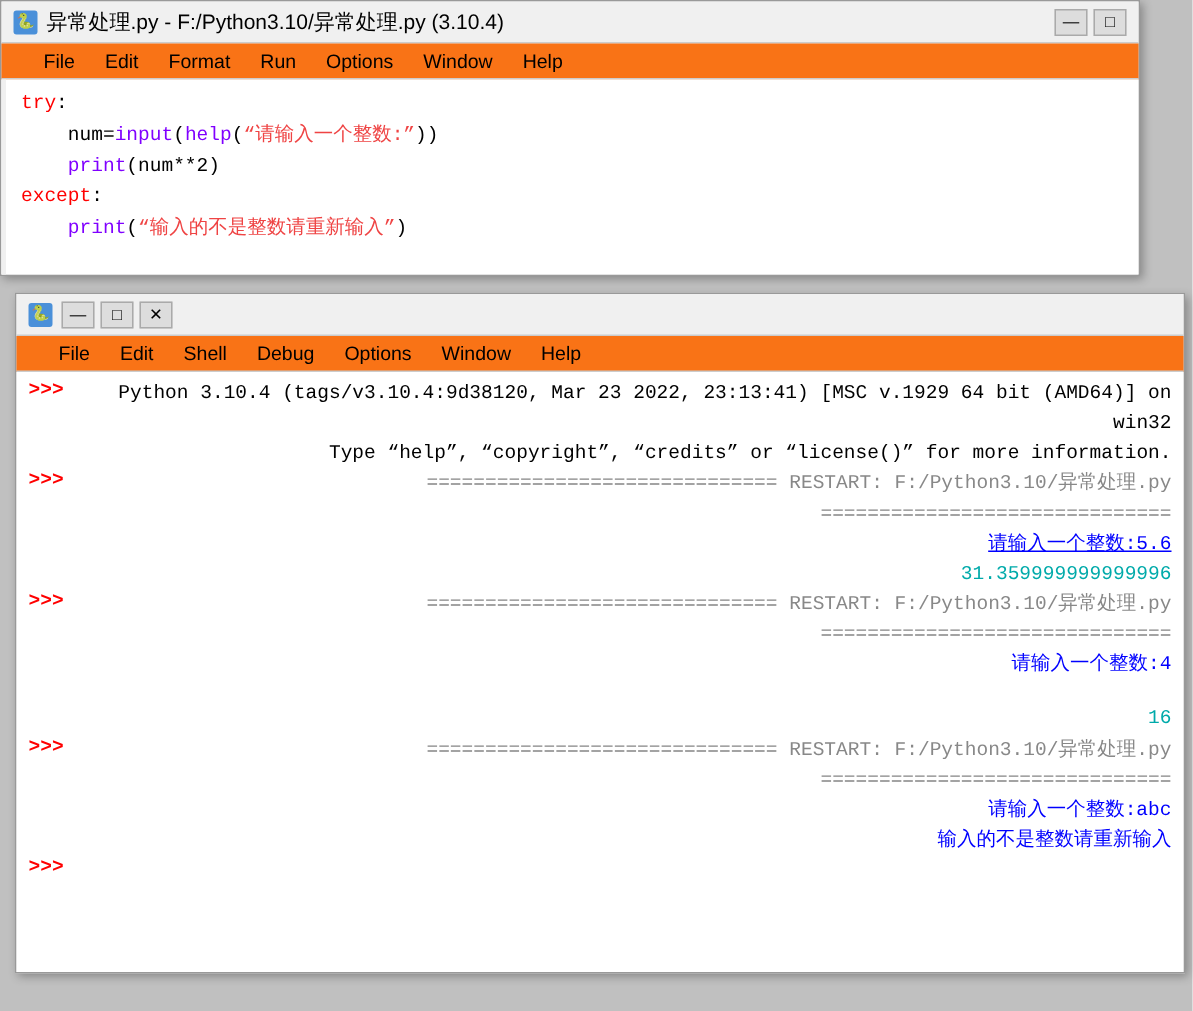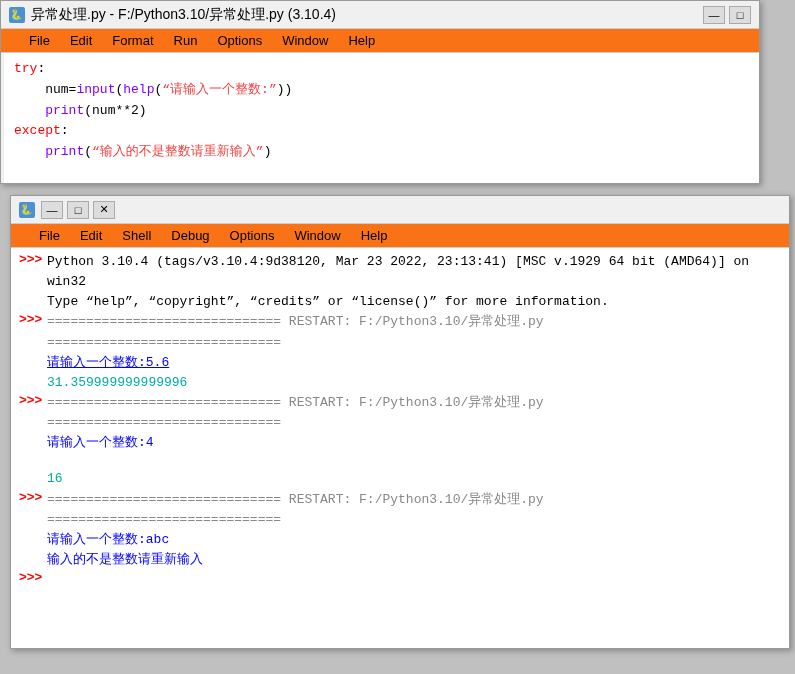--- a/index.html
+++ b/index.html
@@ -109,20 +109,21 @@
       min-height: 400px;
       font-family: 'Courier New', Courier, monospace;
       font-size: 13px;
       overflow: auto;
     }
 
     .shell-line {
       line-height: 1.55;
       white-space: pre-wrap;
       color: #000;
+      text-align: right;
     }
 
     .shell-prompt {
       display: flex;
       align-items: flex-start;
     }
 
     .prompt-gutter {
       color: #ff0000;
       min-width: 28px;

